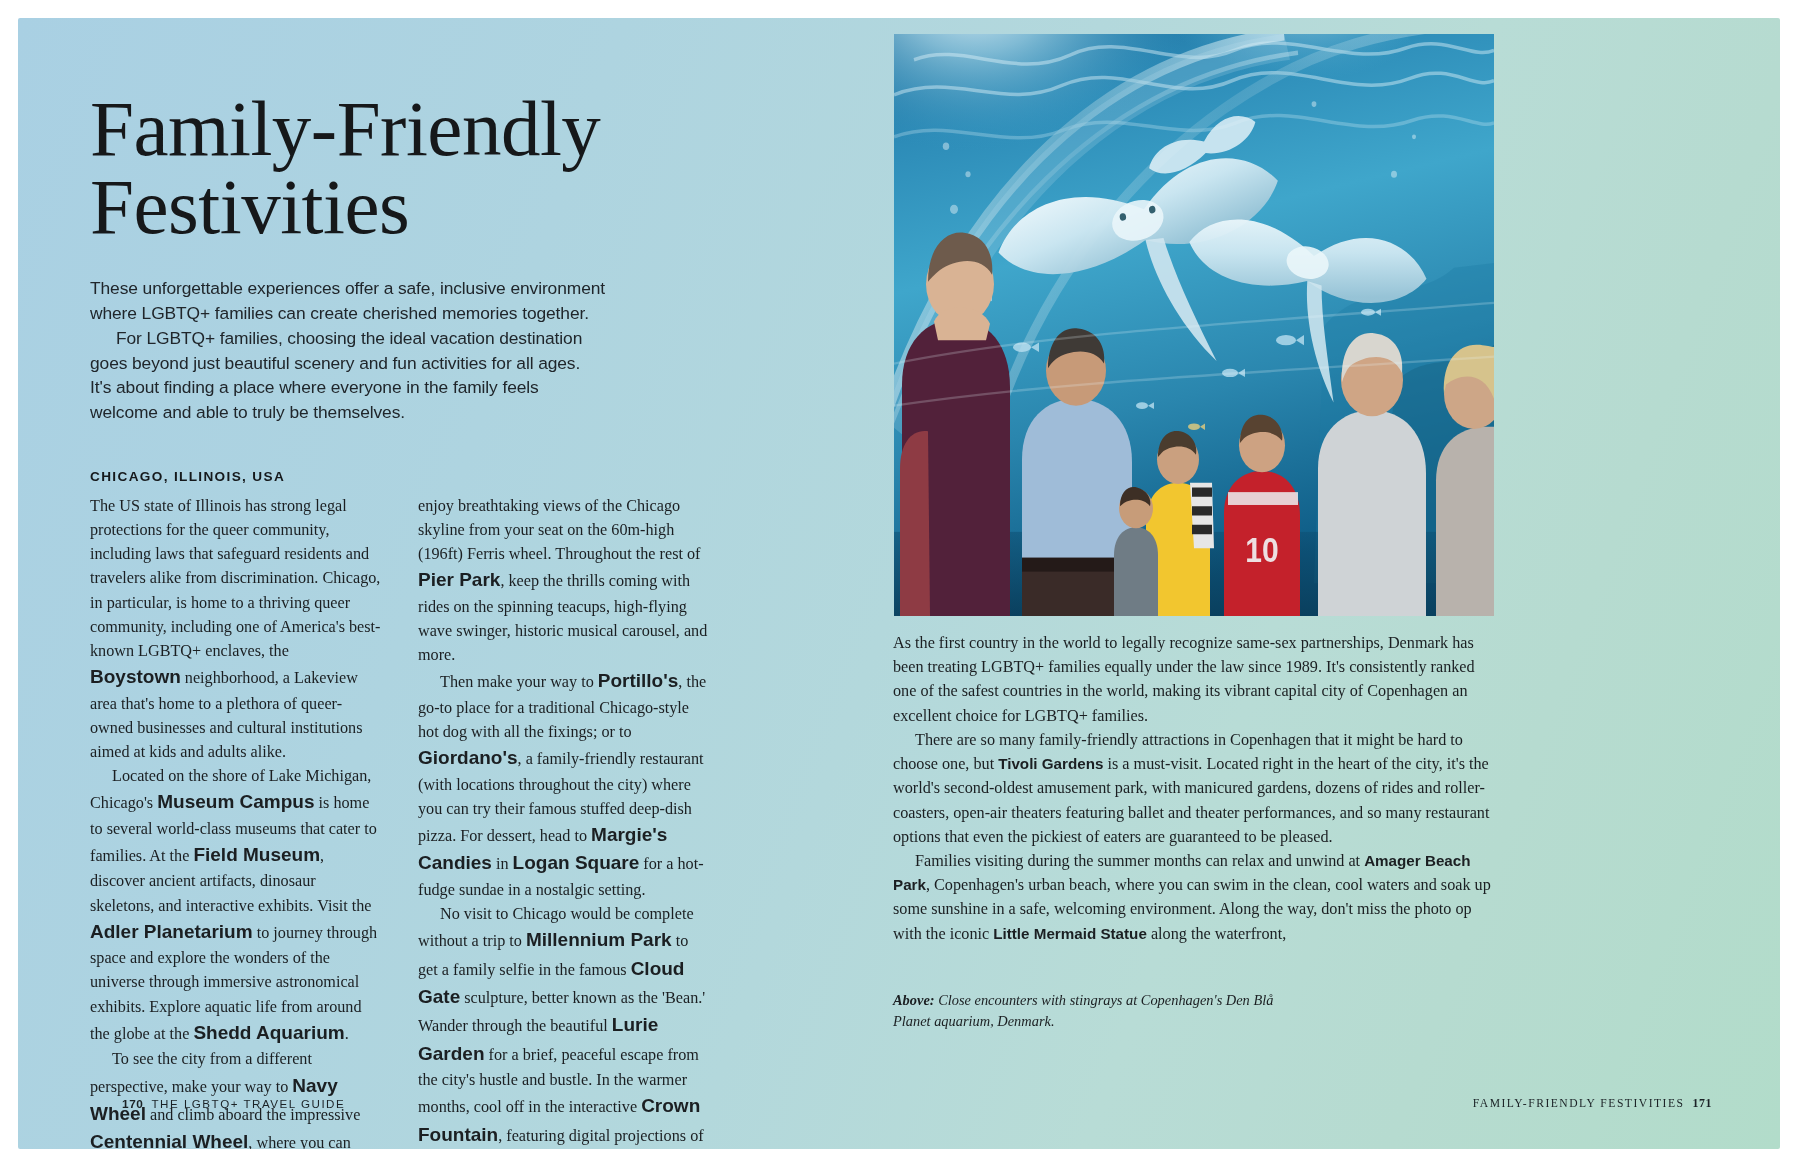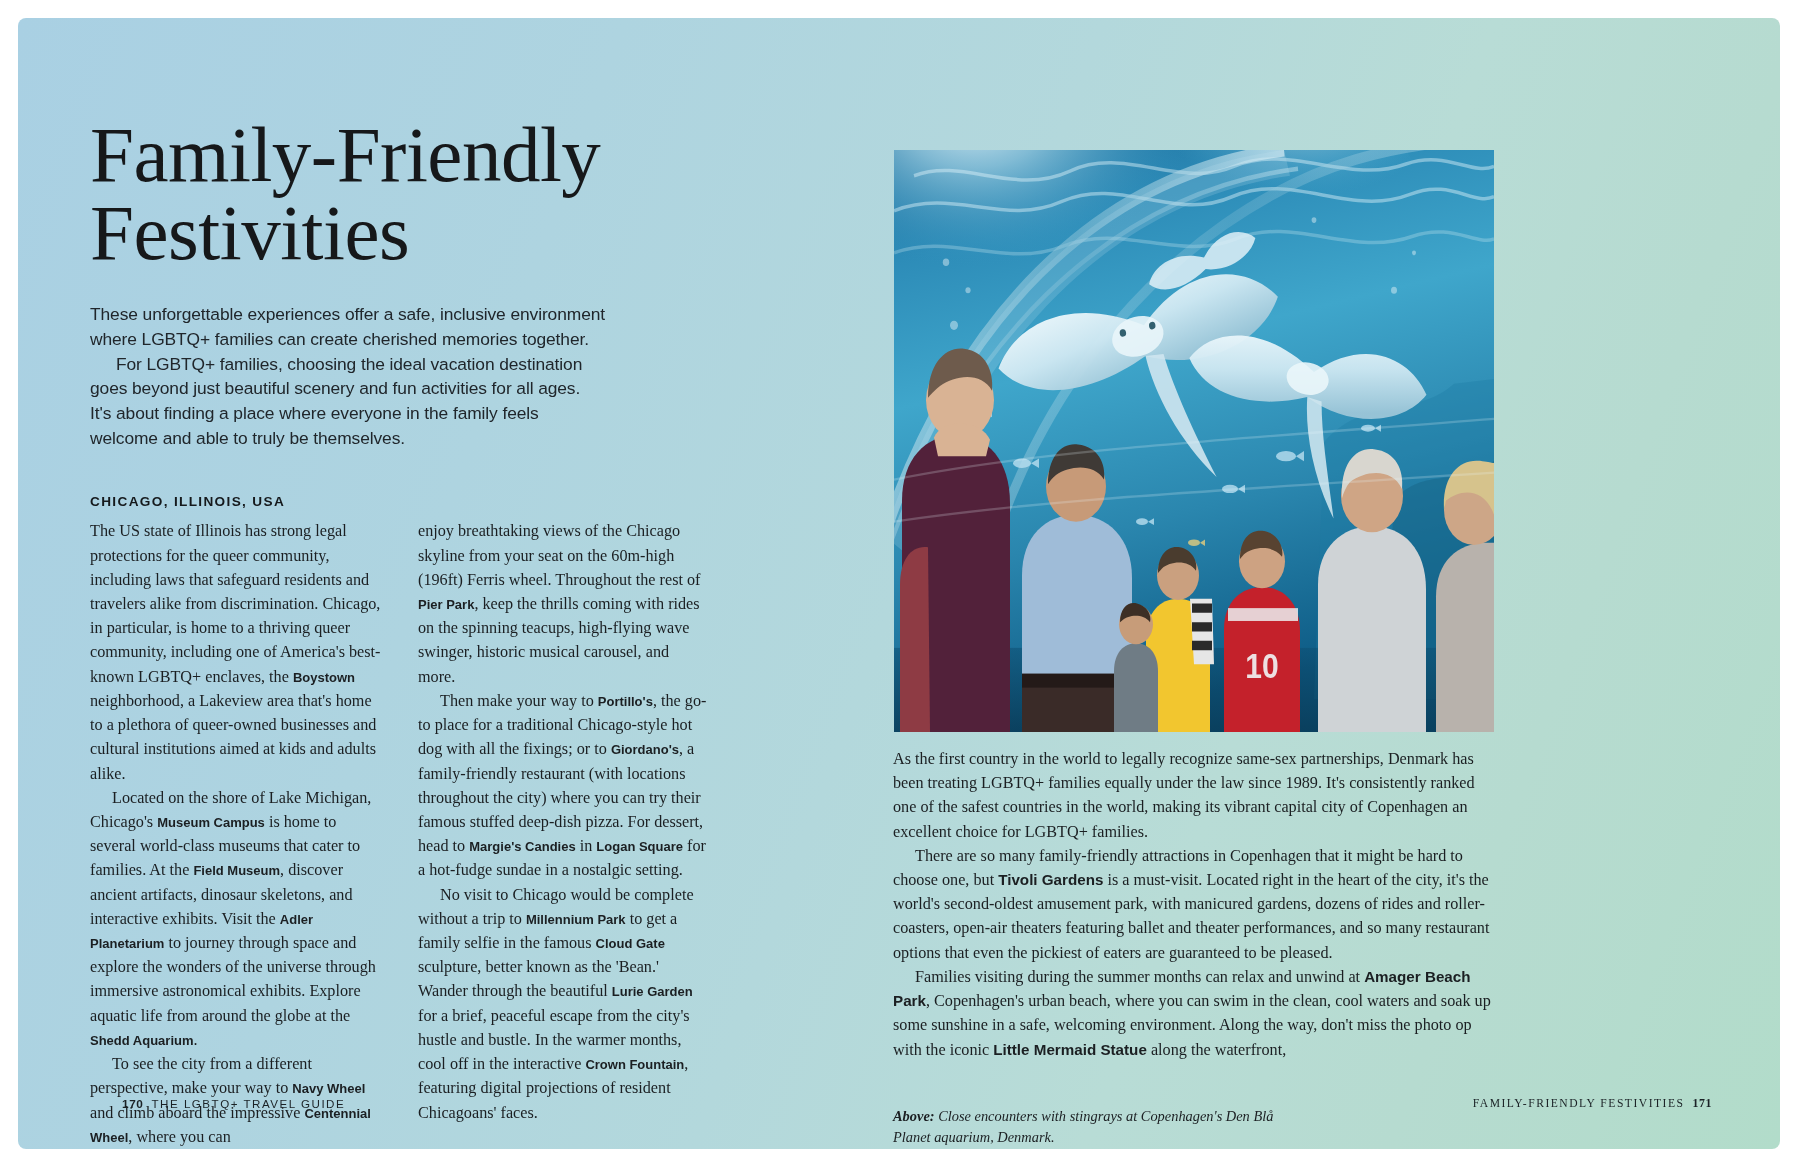--- a/index.html
+++ b/index.html
@@ -14,23 +14,22 @@
     width:1800px;height:1167px;
     box-sizing:border-box;
     padding:18px 20px 18px 18px;
     background:#ffffff;
   }
   .pages{
     position:relative;
     width:100%;height:100%;
     display:flex;
     background:linear-gradient(110deg,#a9d0e3 0%,#aed4e0 28%,#b3d8dc 50%,#b8dcd6 68%,#b6dbd0 82%,#b2dcca 100%);
-    border-radius:8px;
+    border-radius:2px;
     overflow:hidden;
-    align-items:flex-end;
   }
   
   .page-left{
     position:relative;
     width:855px;
     box-sizing:border-box;
     padding:72px 64px 0 72px;
   }
   .title{
     font-family:"Liberation Serif",serif;
@@ -71,21 +70,21 @@
     width:292px;
     font-family:"Liberation Serif",serif;
     font-size:16.2px;
     line-height:1.495;
     color:#1b1f22;
     text-align:left;
   }
   .col p{margin:0;}
   .col p + p{text-indent:22px;}
   .col.col2{padding-top:0;}
-  .col b{font-family:"Liberation Sans",sans-serif;font-weight:700;font-size:13px;}
+  .col b{font-family:"Liberation Sans",sans-serif;font-weight:700;font-size:19px;}
   
   .page-right{
     position:relative;
     flex:1;
     box-sizing:border-box;
     padding:16px 54px 0 20px;
   }
   .photo{
     position:relative;
     width:600px;

